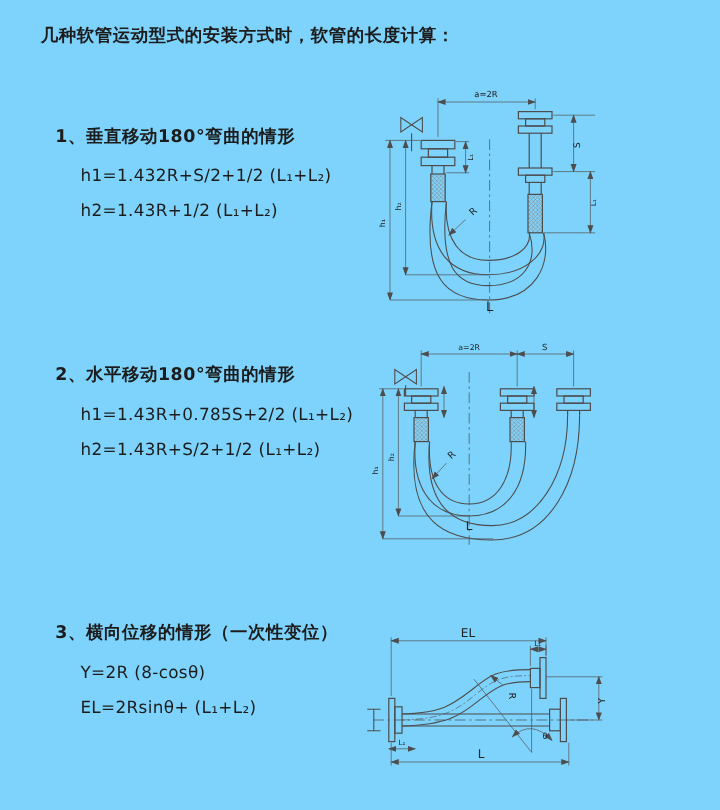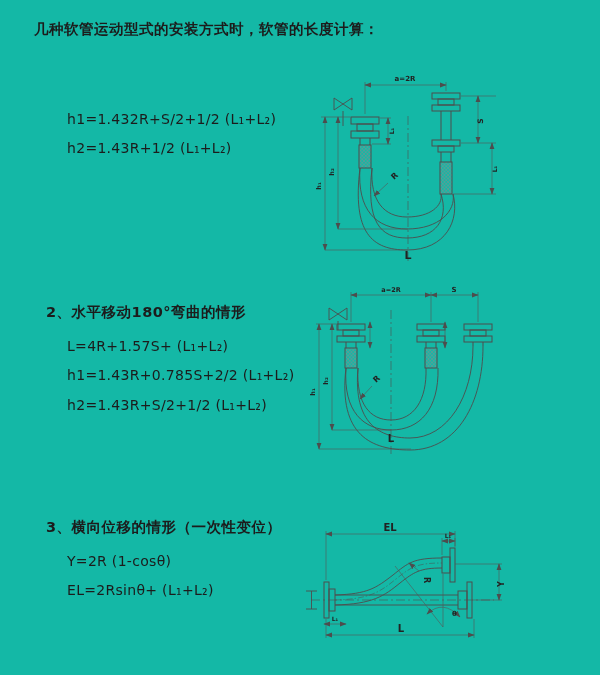--- a/index.html
+++ b/index.html
@@ -1,55 +1,55 @@
 <!DOCTYPE html>
 <html><head>
 <meta charset="utf-8">
 <style>
   html,body{margin:0;padding:0;background:#fff;}
-  .page{position:relative;width:600px;height:675px;background:#14b8a6;
+  .page{position:relative;width:600px;height:675px;background:#7dd3fc;
         font-family:"DejaVu Sans",sans-serif;color:#1c1c1c;overflow:hidden;}
   .title{position:absolute;left:34px;top:20px;font-size:14.5px;font-weight:700;letter-spacing:.5px;}
   .sec{position:absolute;left:46px;width:270px;}
   .sec .heading{font-size:14.5px;font-weight:700;letter-spacing:.5px;margin:0 0 9px 0;}
   .formulas{padding-left:21px;font-size:14px;}
   .formulas .formula{height:29.5px;display:flex;align-items:center;letter-spacing:.3px;}
   #sec1{top:104px;} #sec2{top:303px;} #sec3{top:518px;}
-  .diag{position:absolute;font-weight:bold;}
+  .diag{position:absolute;}
   .diag svg{display:block;font-family:"DejaVu Sans",sans-serif;}
   #d1{left:308px;top:70px;} #d2{left:306px;top:282px;} #d3{left:298px;top:520px;}
   text{fill:#222;stroke:none;}
 </style>
 </head>
 <body>
 
 <div class="page">
 
   <div class="title">几种软管运动型式的安装方式时，软管的长度计算：</div>
 
   <section class="sec" id="sec1">
+    <div class="heading">1、垂直移动180°弯曲的情形</div>
     <div class="formulas">
       <div class="formula">h1=1.432R+S/2+1/2 (L₁+L₂)</div>
       <div class="formula">h2=1.43R+1/2 (L₁+L₂)</div>
     </div>
   </section>
 
   <section class="sec" id="sec2">
     <div class="heading">2、水平移动180°弯曲的情形</div>
     <div class="formulas">
-      <div class="formula">L=4R+1.57S+ (L₁+L₂)</div>
       <div class="formula">h1=1.43R+0.785S+2/2 (L₁+L₂)</div>
       <div class="formula">h2=1.43R+S/2+1/2 (L₁+L₂)</div>
     </div>
   </section>
 
   <section class="sec" id="sec3">
     <div class="heading">3、横向位移的情形（一次性变位）</div>
     <div class="formulas">
-      <div class="formula">Y=2R (1-cosθ)</div>
+      <div class="formula">Y=2R (8-cosθ)</div>
       <div class="formula">EL=2Rsinθ+ (L₁+L₂)</div>
     </div>
   </section>
 
   <div class="diag" id="d1">
   <svg width="280" height="195" viewBox="0 0 280 195">
     <defs>
       <marker id="d1ae" markerWidth="7" markerHeight="7" refX="6.3" refY="3.5" orient="auto" markerUnits="userSpaceOnUse">
             <path d="M0,1 L7,3.5 L0,6 Z" fill="#4d4d4d"></path>
           </marker>

